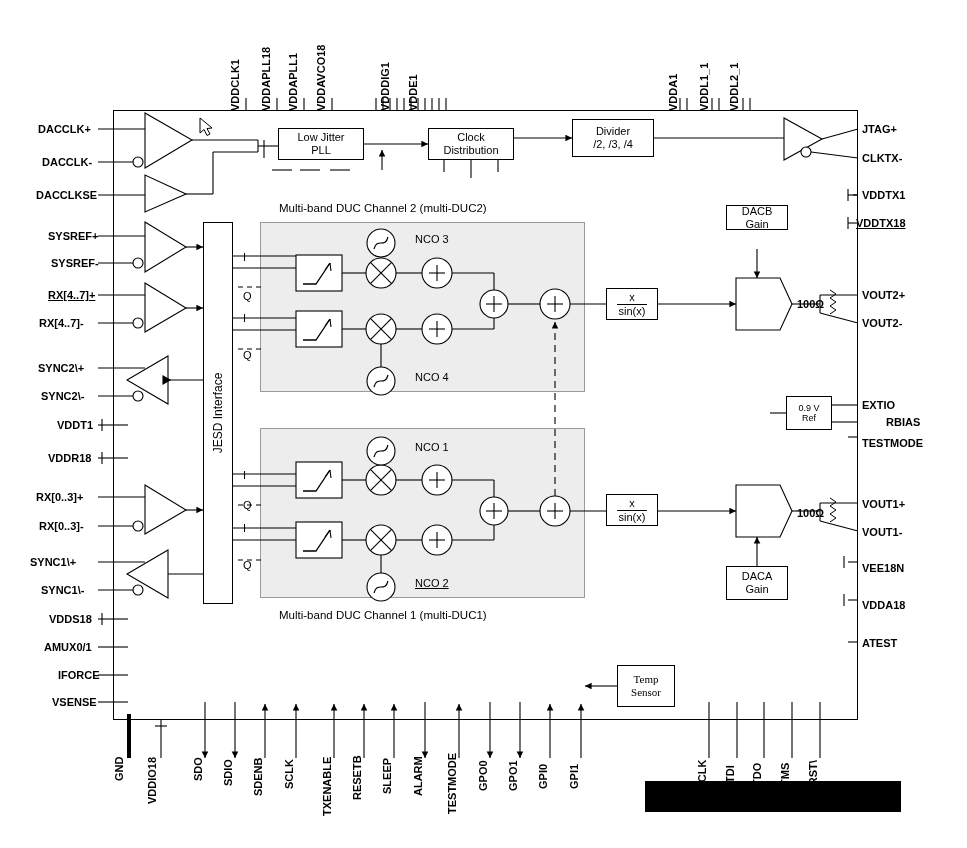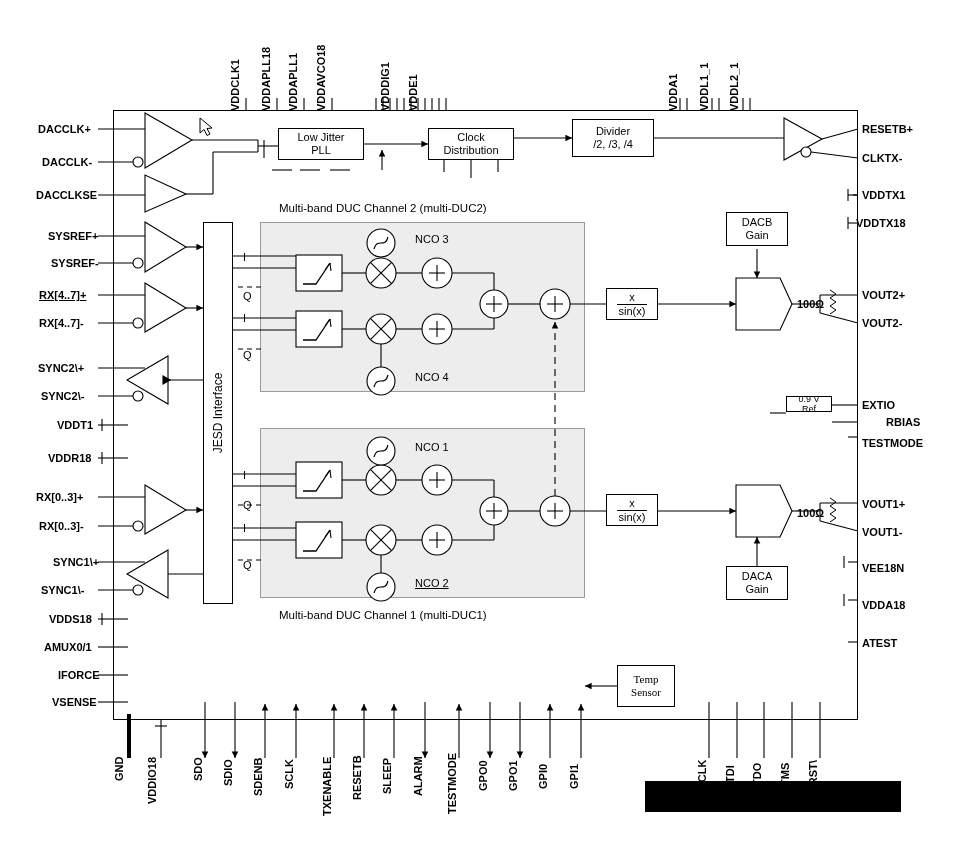--- a/index.html
+++ b/index.html
@@ -108,29 +108,29 @@
   </div>
 
   <div class="box" style="left:606px; top:288px; width:52px; height:32px;">
     <span>x<br><span style="border-top:1px solid #000; display:inline-block; padding:0 2px;">sin(x)</span></span>
   </div>
 
   <div class="box" style="left:606px; top:494px; width:52px; height:32px;">
     <span>x<br><span style="border-top:1px solid #000; display:inline-block; padding:0 2px;">sin(x)</span></span>
   </div>
 
-  <div class="box" style="left:726px; top:212px; width:62px; height:34px;">
+  <div class="box" style="left:726px; top:205px; width:62px; height:25px;">
     <span>DACB<br>Gain</span>
   </div>
 
   <div class="box" style="left:726px; top:566px; width:62px; height:34px;">
     <span>DACA<br>Gain</span>
   </div>
 
-  <div class="box" style="left:786px; top:396px; width:46px; height:16px; font-size:9px;">
+  <div class="box" style="left:786px; top:396px; width:46px; height:34px; font-size:9px;">
     <span>0.9 V<br>Ref</span>
   </div>
 
 
   <div class="box" style="left:617px; top:665px; width:58px; height:42px;font-family:Liberation Serif, serif;">
     <span>Temp<br>Sensor</span>
   </div>
 
 
   <div class="lbl" style="left:279px; top:203px; font-size:11.5px;">Multi-band DUC Channel 2 (multi-DUC2)</div>
@@ -154,39 +154,39 @@
   <div class="lbl" style="left:750px; top:498px; text-align:center;">14-b<br>DAC</div>
 
   <div class="resistor lbl bold" style="left:797px; top:299px;">100Ω</div>
   <div class="resistor lbl bold" style="left:797px; top:508px;">100Ω</div>
 
   <div class="lbl bold" style="left:38px; top:124px;">DACCLK+</div>
   <div class="lbl bold" style="left:42px; top:157px;">DACCLK-</div>
   <div class="lbl bold" style="left:36px; top:190px;">DACCLKSE</div>
   <div class="lbl bold" style="left:48px; top:231px;">SYSREF+</div>
   <div class="lbl bold" style="left:51px; top:258px;">SYSREF-</div>
-  <div class="lbl bold" style="left:39px; top:290px;text-decoration:underline;">RX[4..7]+</div>
+  <div class="lbl bold" style="left:48px; top:290px;text-decoration:underline;">RX[4..7]+</div>
   <div class="lbl bold" style="left:39px; top:318px;">RX[4..7]-</div>
   <div class="lbl bold" style="left:38px; top:363px;">SYNC2\+</div>
   <div class="lbl bold" style="left:41px; top:391px;">SYNC2\-</div>
   <div class="lbl bold" style="left:57px; top:420px;">VDDT1</div>
   <div class="lbl bold" style="left:48px; top:453px;">VDDR18</div>
   <div class="lbl bold" style="left:36px; top:492px;">RX[0..3]+</div>
   <div class="lbl bold" style="left:39px; top:521px;">RX[0..3]-</div>
-  <div class="lbl bold" style="left:53px; top:557px;">SYNC1\+</div>
+  <div class="lbl bold" style="left:30px; top:557px;">SYNC1\+</div>
   <div class="lbl bold" style="left:41px; top:585px;">SYNC1\-</div>
   <div class="lbl bold" style="left:49px; top:614px;">VDDS18</div>
   <div class="lbl bold" style="left:44px; top:642px;">AMUX0/1</div>
   <div class="lbl bold" style="left:58px; top:670px;">IFORCE</div>
   <div class="lbl bold" style="left:52px; top:697px;">VSENSE</div>
 
-  <div class="lbl bold" style="left:862px; top:124px;">RESETB+</div>
+  <div class="lbl bold" style="left:862px; top:124px;">JTAG+</div>
   <div class="lbl bold" style="left:862px; top:153px;">CLKTX-</div>
   <div class="lbl bold" style="left:862px; top:190px;">VDDTX1</div>
-  <div class="lbl bold" style="left:856px; top:218px;">VDDTX18</div>
+  <div class="lbl bold" style="left:856px; top:218px;text-decoration:underline;">VDDTX18</div>
   <div class="lbl bold" style="left:862px; top:290px;">VOUT2+</div>
   <div class="lbl bold" style="left:862px; top:318px;">VOUT2-</div>
   <div class="lbl bold" style="left:862px; top:400px;">EXTIO</div>
   <div class="lbl bold" style="left:862px; top:417px;padding-left:24px;">RBIAS</div>
   <div class="lbl bold" style="left:862px; top:438px;">TESTMODE</div>
   <div class="lbl bold" style="left:862px; top:499px;">VOUT1+</div>
   <div class="lbl bold" style="left:862px; top:527px;">VOUT1-</div>
   <div class="lbl bold" style="left:862px; top:563px;">VEE18N</div>
   <div class="lbl bold" style="left:862px; top:600px;">VDDA18</div>
   <div class="lbl bold" style="left:862px; top:638px;">ATEST</div>

